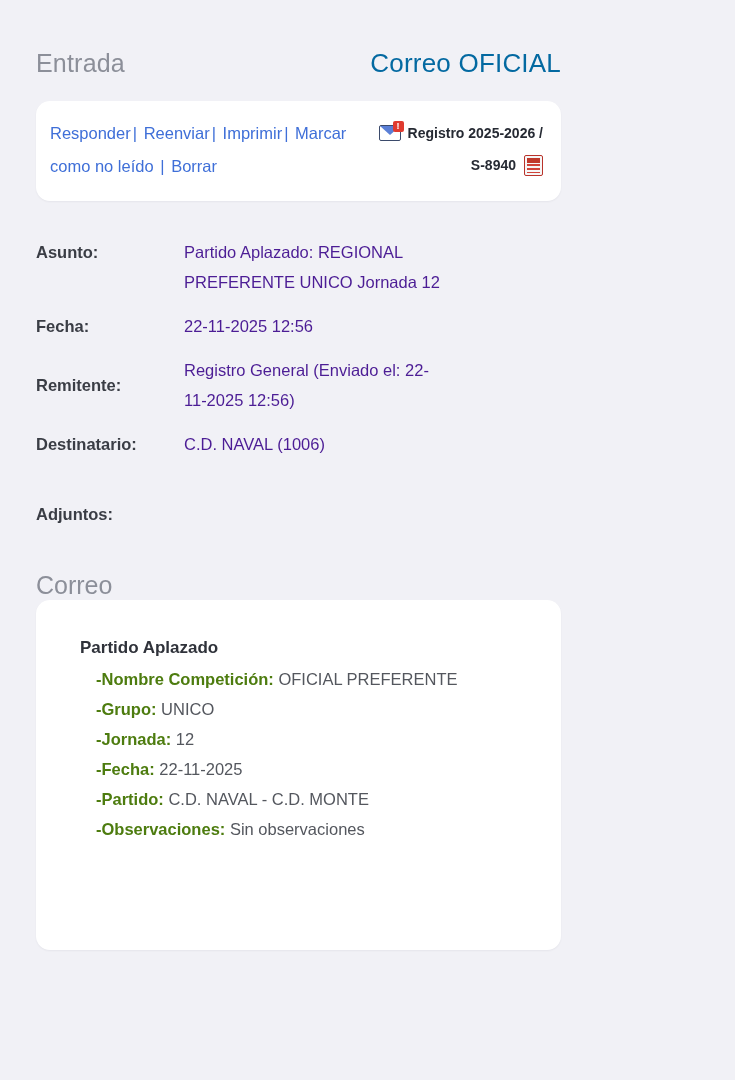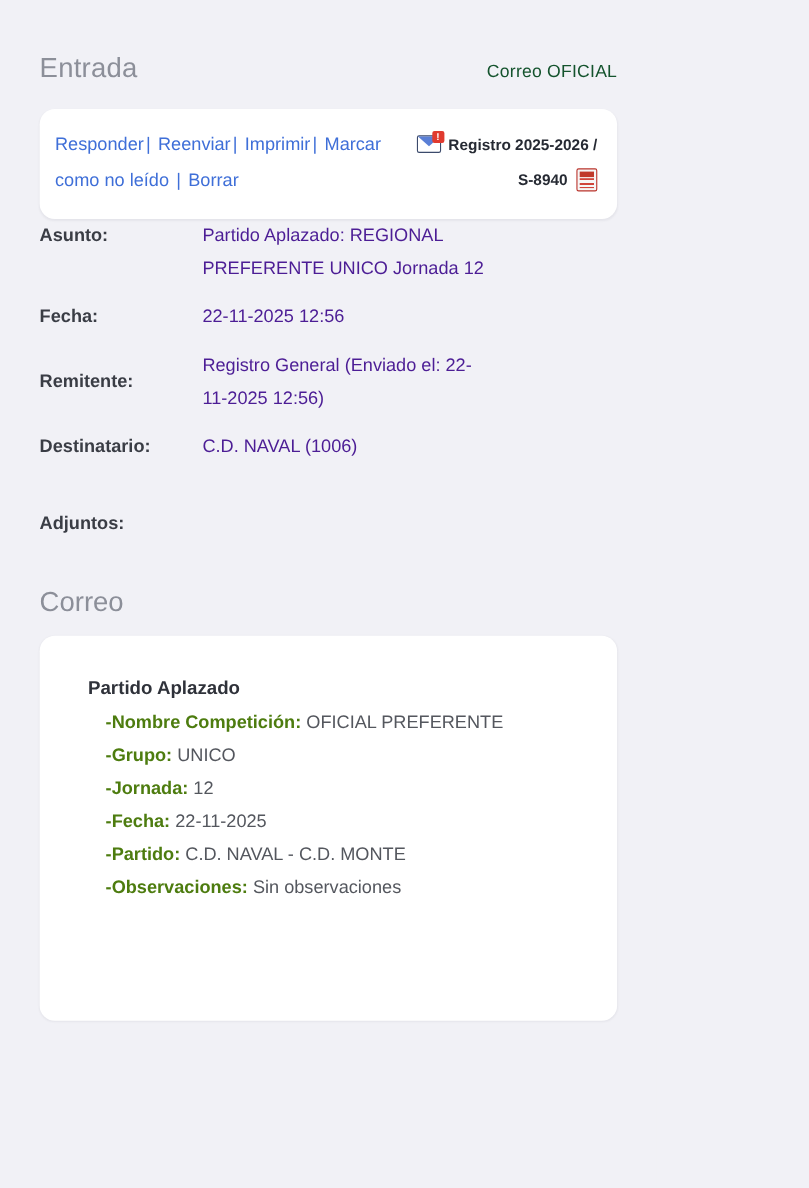--- a/index.html
+++ b/index.html
@@ -27,22 +27,22 @@
     padding-top: 48px;
     padding-bottom: 22px;
   }
   .top-header .left-title {
     font-size: 25px;
     color: #8c8f99;
     font-weight: 400;
     letter-spacing: .2px;
   }
   .top-header .right-title {
-    font-size: 16px;
-    color: #14532d;
+    font-size: 26px;
+    color: #0369a1;
     font-weight: 400;
     letter-spacing: .2px;
   }
   
   .action-card {
     background: #ffffff;
     border-radius: 14px;
     padding: 16px 18px 18px 14px;
     display: flex;
     justify-content: space-between;
@@ -134,20 +134,21 @@
     position: absolute;
     left: 2px; bottom: 2px; right: 2px;
     height: 9px;
     background: repeating-linear-gradient(
       to bottom,
       #d0443a 0px, #d0443a 2px,
       #f6f6f6 2px, #f6f6f6 4px);
   }
   
   .fields {
+    margin-top: 36px;
   }
   .field-row {
     display: flex;
     align-items: flex-start;
     margin-bottom: 14px;
   }
   .field-label {
     width: 148px;
     flex: 0 0 148px;
     font-size: 16.5px;
@@ -162,21 +163,20 @@
     line-height: 30px;
     max-width: 260px;
   }
   .field-row.adjuntos { margin-top: 40px; }
   
   .section-title {
     font-size: 25px;
     color: #8c8f99;
     font-weight: 400;
     margin-top: 42px;
-    margin-bottom: 16px;
   }
   .mail-card {
     background: #ffffff;
     border-radius: 14px;
     padding: 38px 26px 26px 44px;
     min-height: 350px;
     box-shadow: 0 1px 2px rgba(16,24,40,.05);
   }
   .mail-title {
     font-size: 17px;

